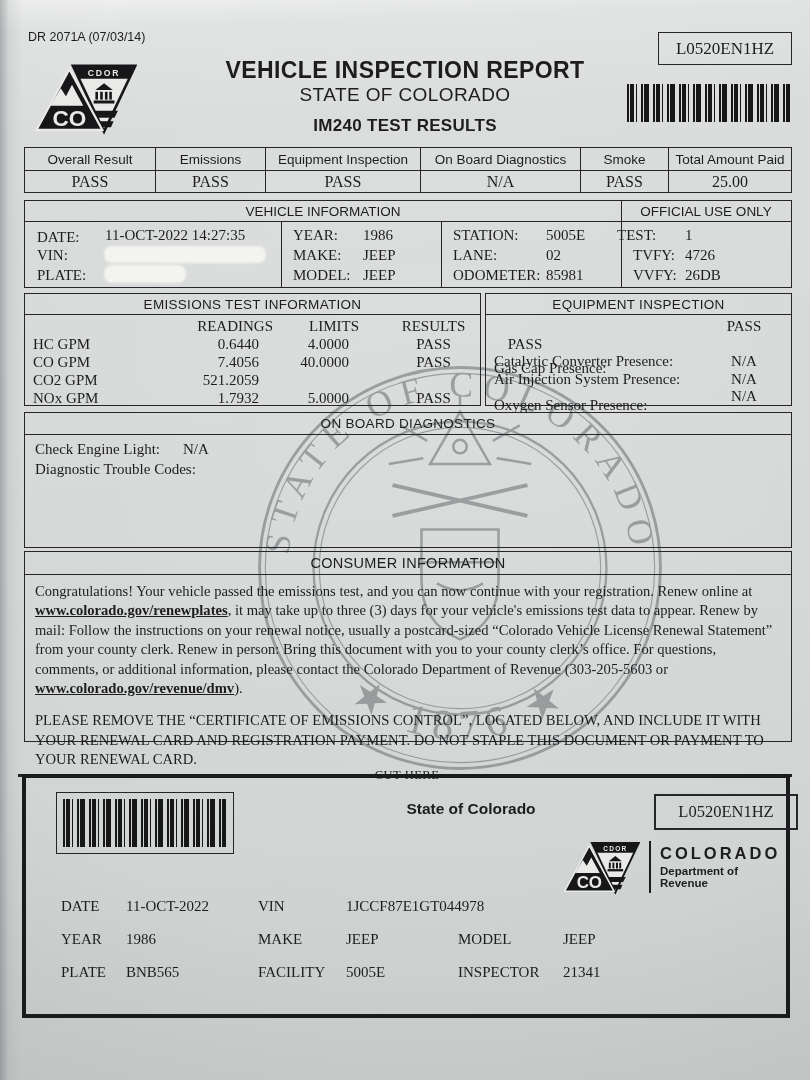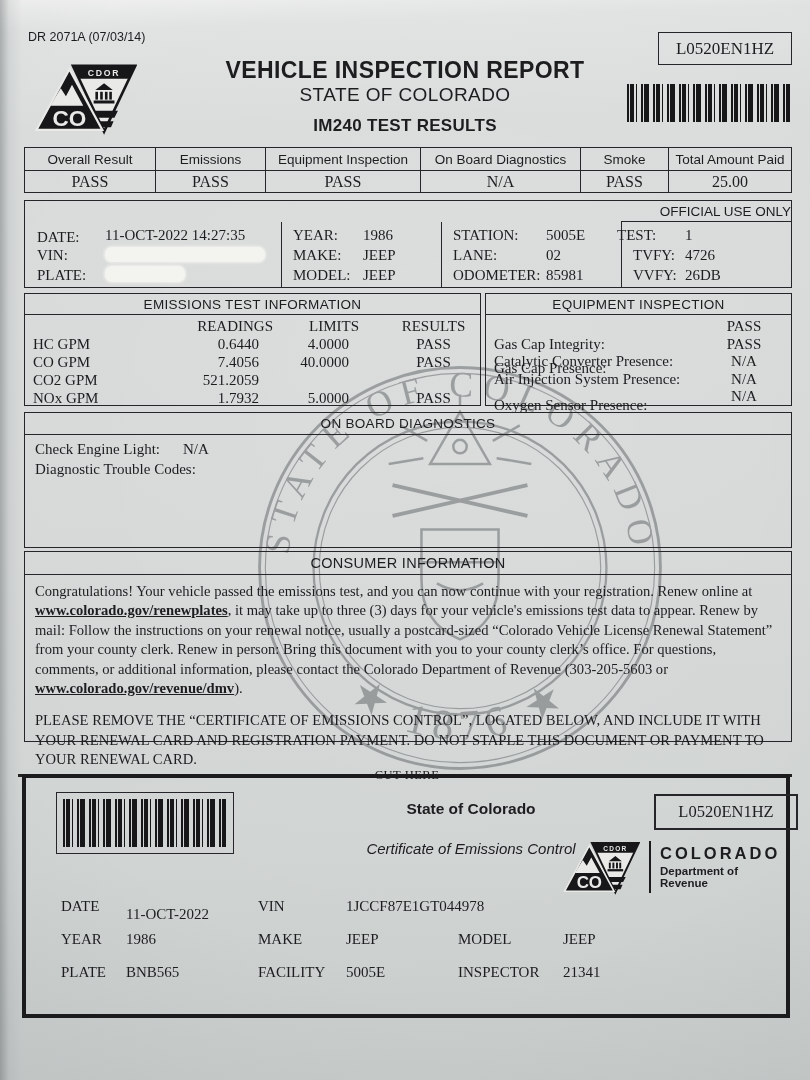--- a/index.html
+++ b/index.html
@@ -105,21 +105,24 @@
       <div style="border-right:1.6px solid #26262a;display:flex;align-items:center;justify-content:center;font-size:16px;">PASS</div>
       <div style="border-right:1.6px solid #26262a;display:flex;align-items:center;justify-content:center;font-size:16px;">PASS</div>
       <div style="border-right:1.6px solid #26262a;display:flex;align-items:center;justify-content:center;font-size:16px;">PASS</div>
       <div style="border-right:1.6px solid #26262a;display:flex;align-items:center;justify-content:center;font-size:16px;">N/A</div>
       <div style="border-right:1.6px solid #26262a;display:flex;align-items:center;justify-content:center;font-size:16px;">PASS</div>
       <div style="display:flex;align-items:center;justify-content:center;font-size:16px;">25.00</div>
     </div>
   </div>
 
   <div class="z box" style="left:24px;top:200px;width:766px;height:86px;">
-    <div style="position:absolute;left:596px;top:0;right:0;height:20px;border-bottom:1.6px solid #26262a;display:flex;align-items:center;justify-content:flex-end;">
+    <div style="position:absolute;left:0;top:0;width:596px;height:20px;border-bottom:1.6px solid #26262a;border-right:1.6px solid #26262a;display:flex;align-items:center;justify-content:center;">
+      <span class="sans" style="font-size:13.5px;">VEHICLE INFORMATION</span>
+    </div>
+    <div style="position:absolute;left:596px;top:0;right:0;height:20px;border-bottom:1.6px solid #26262a;display:flex;align-items:center;justify-content:center;">
       <span class="sans" style="font-size:13.5px;">OFFICIAL USE ONLY</span>
     </div>
     <div style="position:absolute;left:256px;top:21px;bottom:0;width:0;border-left:1.6px solid #26262a;"></div>
     <div style="position:absolute;left:416px;top:21px;bottom:0;width:0;border-left:1.6px solid #26262a;"></div>
     <div style="position:absolute;left:596px;top:21px;bottom:0;width:0;border-left:1.6px solid #26262a;"></div>
 
     <span class="lbl" style="left:12px;top:28px;">DATE:</span>
     <span class="lbl" style="left:80px;top:26px;">11-OCT-2022 14:27:35</span>
     <span class="lbl" style="left:12px;top:46px;">VIN:</span>
     <div class="redact" style="left:80px;top:46px;width:160px;height:15px;"></div>
@@ -183,21 +186,20 @@
   <div class="z box" style="left:485px;top:293px;width:305px;height:111px;">
     <div class="band sans" style="height:20px;">
       <span>EQUIPMENT INSPECTION</span>
     </div>
     <div style="padding:3px 0 0 0;font-size:15px;">
       <div style="display:flex;height:17.5px;">
           <span style="padding-left:8px;flex:1;margin-top:42px;">Gas Cap Presence:</span>
           <span style="width:78px;text-align:center;margin-right:8px;">PASS</span>
         </div>
       <div style="display:flex;height:17.5px;">
-          <span style="padding-left:8px;flex:1;">Gas Cap Integrity:</span>
           <span style="width:78px;text-align:center;margin-right:8px;">PASS</span>
         </div>
       <div style="display:flex;height:17.5px;">
           <span style="padding-left:8px;flex:1;">Catalytic Converter Presence:</span>
           <span style="width:78px;text-align:center;margin-right:8px;">N/A</span>
         </div>
       <div style="display:flex;height:17.5px;">
           <span style="padding-left:8px;flex:1;">Air Injection System Presence:</span>
           <span style="width:78px;text-align:center;margin-right:8px;">N/A</span>
         </div>
@@ -237,21 +239,20 @@
     <div class="box" style="position:absolute;left:30px;top:14px;width:176px;height:60px;">
       <div class="barcode" style="position:absolute;inset:6px;"></div>
     </div>
 
     <div class="sans" style="position:absolute;left:280px;top:22px;width:330px;text-align:center;font-weight:bold;font-size:15.5px;">State of Colorado</div>
 
     <div class="box" style="position:absolute;left:628px;top:16px;width:140px;height:32px;display:flex;align-items:center;justify-content:center;border-width:2px;">
       <span class="ser" style="font-size:16.5px;">L0520EN1HZ</span>
     </div>
 
-    <div class="sans" style="position:absolute;left:280px;top:62px;width:330px;text-align:center;font-style:italic;font-size:15px;">Certificate of Emissions Control</div>
 
     <div style="position:absolute;left:536px;top:58px;display:flex;align-items:center;gap:9px;">
       <svg width="80" height="61" viewBox="0 0 120 92">
         <polygon points="46,10 118,10 82,86" fill="#e9eae8" stroke="#17171a" stroke-width="3"></polygon>
         <polygon points="46,10 118,10 111,25 53,25" fill="#17171a"></polygon>
         <text x="82" y="22" text-anchor="middle" fill="#e9eae8" font-family="Liberation Sans, sans-serif" font-weight="bold" font-size="10" letter-spacing="2">CDOR</text>
         <polygon points="72,38 92,38 82,30" fill="#17171a"></polygon>
         <rect x="72" y="40" width="3" height="9" fill="#17171a"></rect>
         <rect x="77.5" y="40" width="3" height="9" fill="#17171a"></rect>
         <rect x="83" y="40" width="3" height="9" fill="#17171a"></rect>
@@ -263,21 +264,21 @@
         <text x="42" y="79" text-anchor="middle" fill="#e9eae8" font-family="Liberation Sans, sans-serif" font-weight="bold" font-size="26">CO</text>
       </svg>
       <div style="width:2px;height:52px;background:#1b1b1e;"></div>
       <div>
         <div class="sans" style="font-weight:bold;font-size:16.5px;letter-spacing:3px;">COLORADO</div>
         <div class="sans" style="font-weight:bold;font-size:11.5px;margin-top:2px;">Department of Revenue</div>
       </div>
     </div>
 
     <span class="cert-grid-item" style="left:35px;top:120px;">DATE</span>
-    <span class="cert-grid-item" style="left:100px;top:128px;">11-OCT-2022</span>
+    <span class="cert-grid-item" style="left:100px;top:120px;">11-OCT-2022</span>
     <span class="cert-grid-item" style="left:232px;top:120px;">VIN</span>
     <span class="cert-grid-item" style="left:320px;top:120px;">1JCCF87E1GT044978</span>
 
     <span class="cert-grid-item" style="left:35px;top:153px;">YEAR</span>
     <span class="cert-grid-item" style="left:100px;top:153px;">1986</span>
     <span class="cert-grid-item" style="left:232px;top:153px;">MAKE</span>
     <span class="cert-grid-item" style="left:320px;top:153px;">JEEP</span>
     <span class="cert-grid-item" style="left:432px;top:153px;">MODEL</span>
     <span class="cert-grid-item" style="left:537px;top:153px;">JEEP</span>
 

